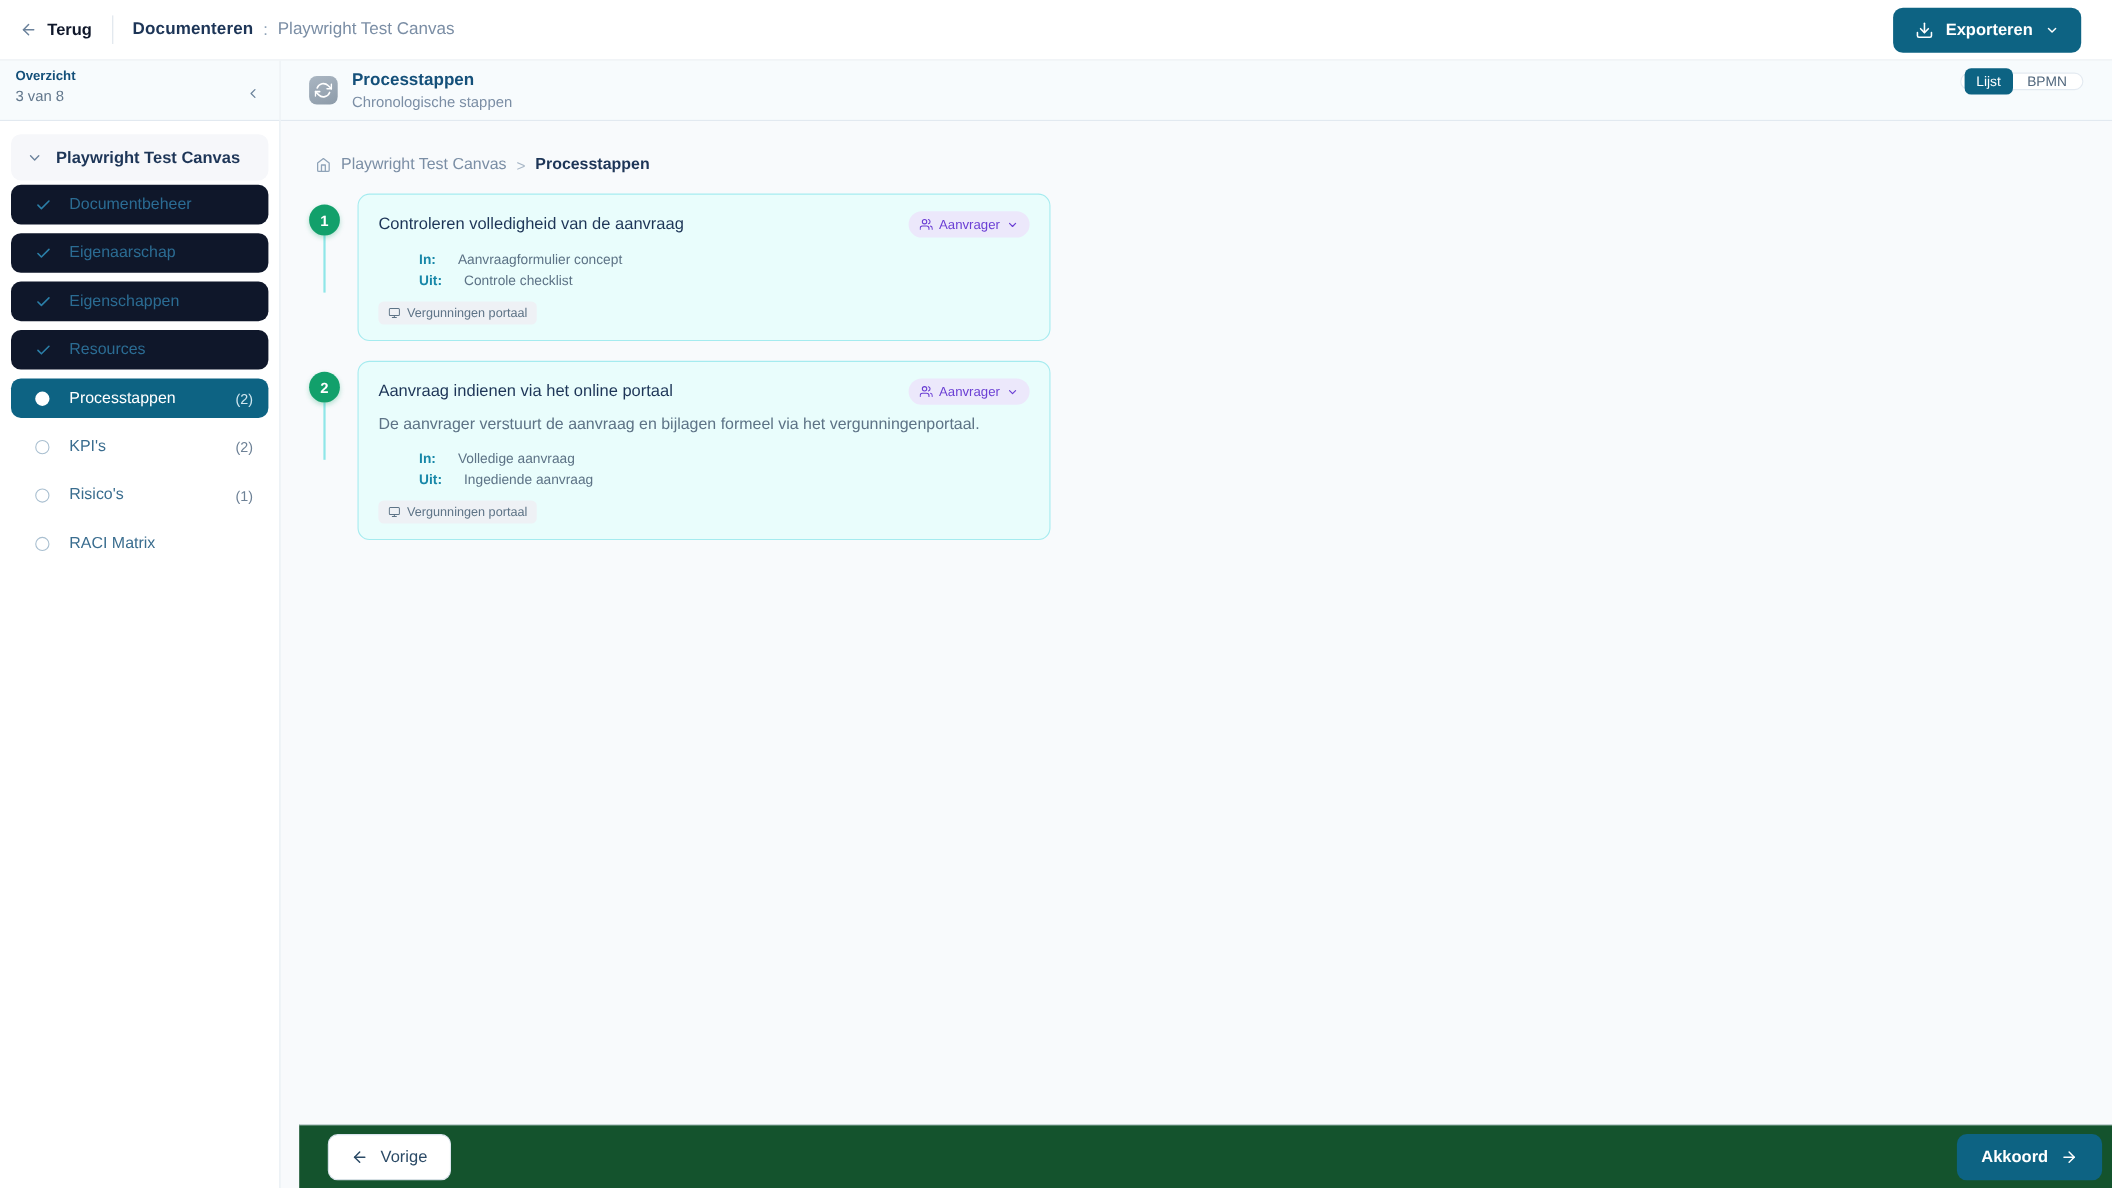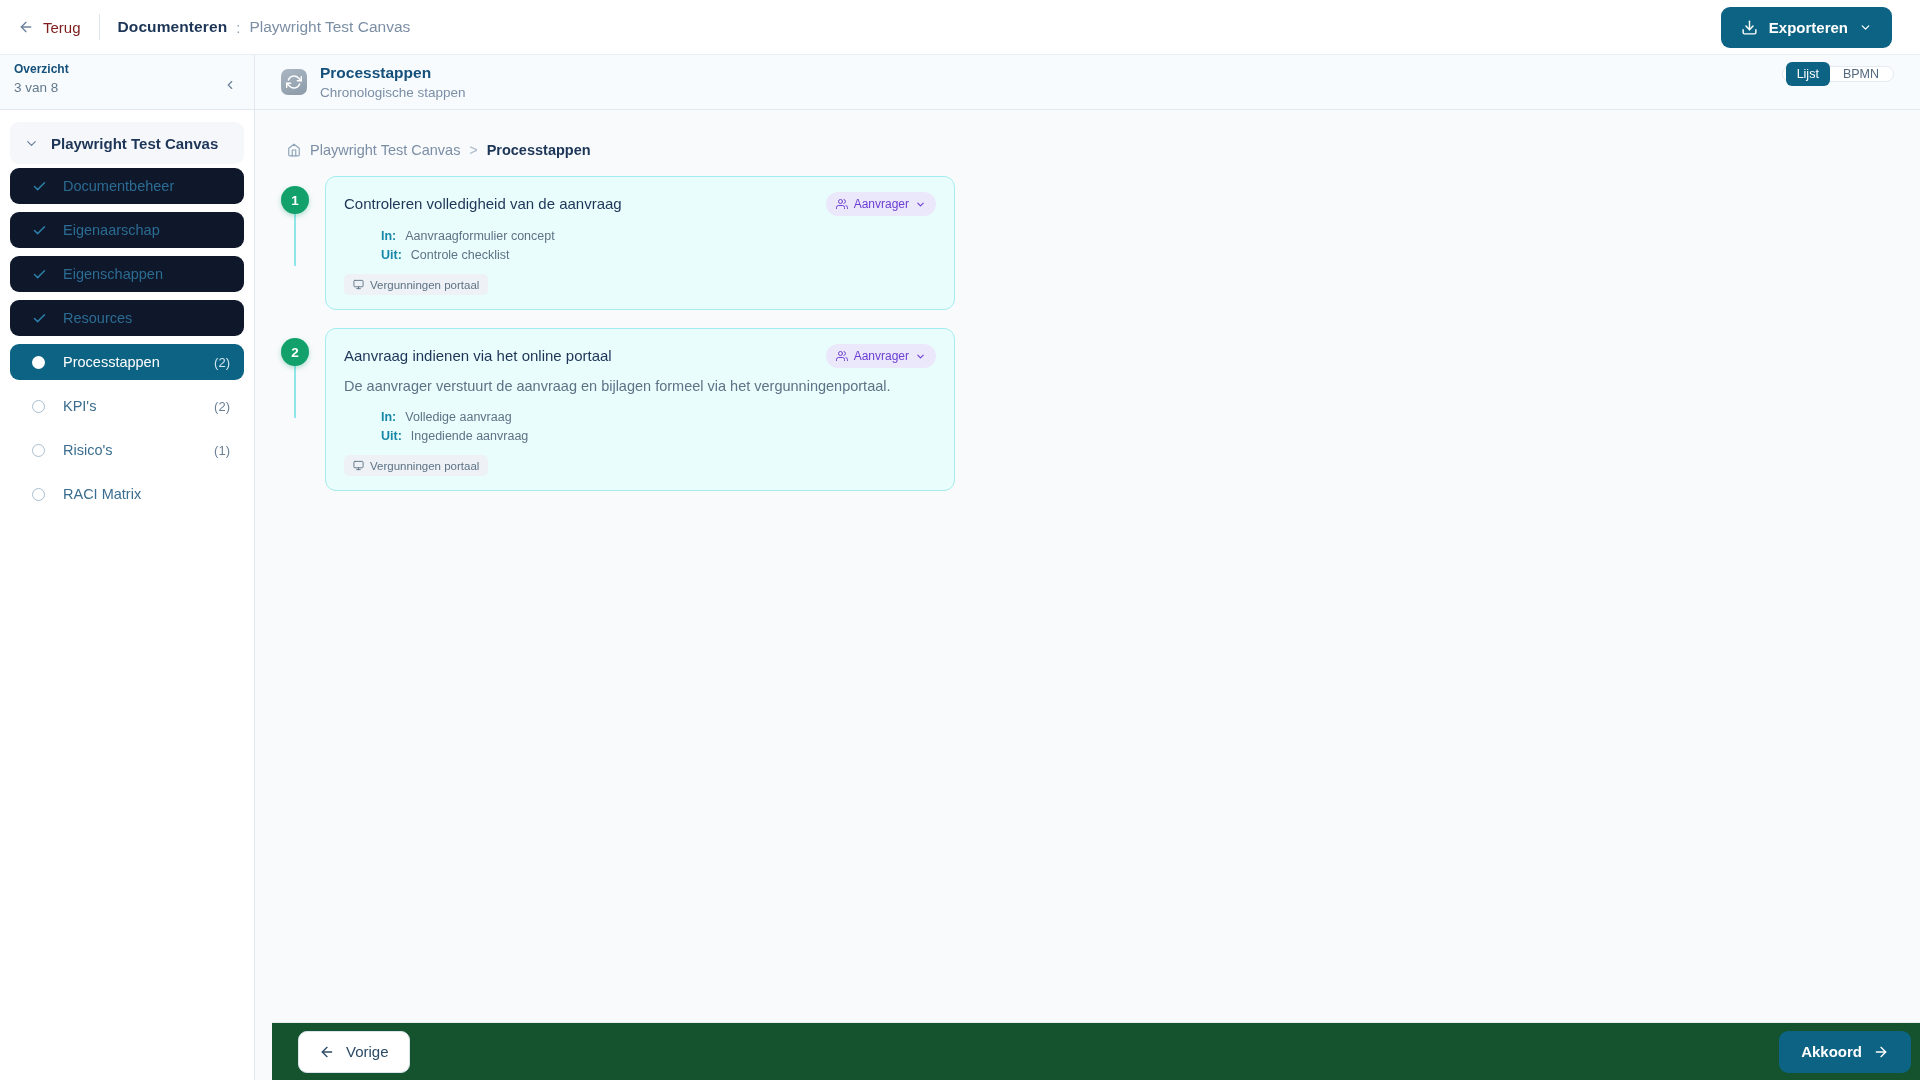--- a/index.html
+++ b/index.html
@@ -18,21 +18,21 @@
     display: flex; align-items: center;
     border-bottom: 1px solid #e8edf2;
     z-index: 20;
   }
   .back-link {
     display: flex; align-items: center; gap: 9px;
     margin-left: 18px; cursor: pointer;
   }
   .back-arrow { width: 16px; height: 16px; color: #6b829b; display:block; }
   .back-label { font-size: 15px; color: #5b7governor; }
-  .back-label { color: #7f1d1d; }
+  .back-label { color: #0f172a; font-weight: bold; }
   .topbar-divider {
     width: 1px; height: 26px; background: #dde4ec; margin: 0 18px;
   }
   .crumb-app { font-size: 15.5px; font-weight: 700; color: #1d3557; letter-spacing: .1px; }
   .crumb-colon { font-size: 15px; color: #8fa3b8; margin: 0 9px; }
   .crumb-doc { font-size: 15.5px; color: #7b8ea5; }
 
   .export-btn {
     position: absolute; right: 28px; top: 7px;
     height: 41px; padding: 0 20px;
@@ -180,21 +180,21 @@
     display: flex; align-items: center; gap: 6px;
     font-size: 12px; color: #6b3fd4; cursor: pointer;
   }
   .card-desc {
     font-size: 14.5px; color: #5e7governor; color: #5f7policy;
     color: #5d7386; line-height: 1.55; margin-top: 7px; max-width: 580px;
   }
   .io-block { margin-top: 13px; }
   .io-row { font-size: 12.5px; margin-bottom: 5px; }
   .io-key { color: #1787a8; font-weight: 700; padding-left: 37px; }
-  .io-val { color: #5d7386; margin-left: 9px; }
+  .io-val { color: #5d7386; margin-left: 20px; }
   .sys-tag {
     display: inline-flex; align-items: center; gap: 6px;
     height: 21px; padding: 0 9px; margin-top: 7px;
     background: #eef1f5; border-radius: 5px;
     font-size: 11.5px; color: #5d7386;
   }
 
   
   .footer {
     position: absolute; left: 272px; bottom: 0;

